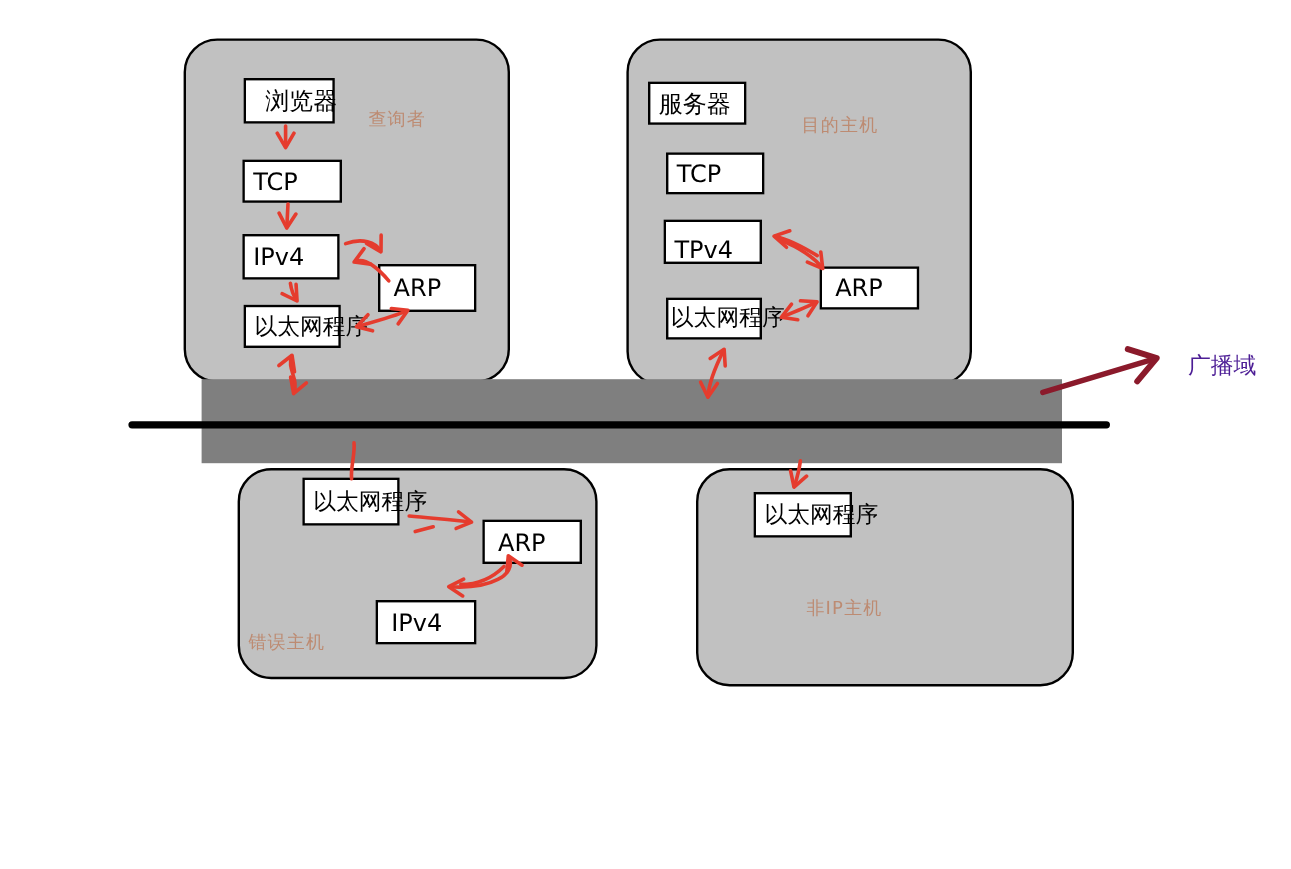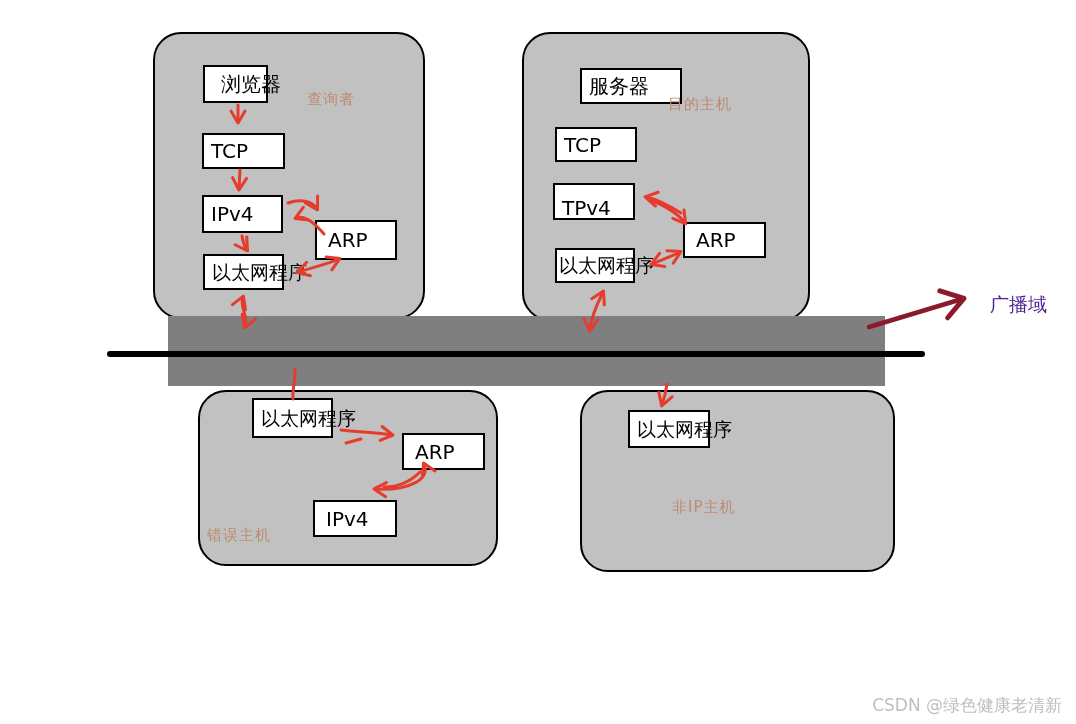--- a/index.html
+++ b/index.html
@@ -40,37 +40,37 @@
 <div id="stage">
 
   <div class="host" style="left:153px;top:32px;width:272px;height:287px;"></div>
   <div class="host" style="left:522px;top:32px;width:288px;height:289px;"></div>
   <div class="host" style="left:198px;top:390px;width:300px;height:176px;"></div>
   <div class="host" style="left:580px;top:390px;width:315px;height:182px;"></div>
 
   <div class="bus"></div>
   <div class="wire"></div>
 
-  <div class="pbox" style="left:203px;top:65px;width:65px;height:38px;padding-left:16px;">
+  <div class="pbox" style="left:203px;top:65px;width:76px;height:38px;padding-left:16px;">
       <span>浏览器</span>
     </div>
   <div class="pbox" style="left:202px;top:133px;width:83px;height:36px;">
       <span>TCP</span>
     </div>
   <div class="pbox" style="left:202px;top:195px;width:81px;height:38px;">
       <span>IPv4</span>
     </div>
   <div class="pbox" style="left:203px;top:254px;width:81px;height:36px;font-size:19px;">
       <span>以太网程序</span>
     </div>
   <div class="pbox" style="left:315px;top:220px;width:82px;height:40px;padding-left:11px;">
       <span>ARP</span>
     </div>
 
-  <div class="pbox" style="left:580px;top:68px;width:102px;height:36px;">
+  <div class="pbox" style="left:540px;top:68px;width:82px;height:36px;">
       <span>服务器</span>
     </div>
   <div class="pbox" style="left:555px;top:127px;width:82px;height:35px;">
       <span>TCP</span>
     </div>
   <div class="pbox" style="left:553px;top:183px;width:82px;height:37px;align-items:flex-end;">
       <span>TPv4</span>
     </div>
   <div class="pbox" style="left:555px;top:248px;width:80px;height:35px;font-size:19px;padding-left:2px;">
       <span>以太网程序</span>
@@ -93,21 +93,20 @@
       <span>以太网程序</span>
     </div>
 
   <div class="hostlabel" style="left:307px;top:90px;">查询者</div>
   <div class="hostlabel" style="left:668px;top:95px;">目的主机</div>
   <div class="hostlabel" style="left:207px;top:486px;margin-top:40px;">错误主机</div>
   <div class="hostlabel" style="left:672px;top:498px;text-align:right;">非IP主机</div>
 
   <div class="broadcast-label">广播域</div>
 
-  <div class="watermark">CSDN @绿色健康老清新</div>
 
   <svg class="overlay" width="1076" height="724" viewBox="0 0 1076 724">
     <defs>
       <marker id="vr" markerUnits="userSpaceOnUse" markerWidth="20" markerHeight="20" refX="13" refY="9" orient="auto-start-reverse">
         <path d="M2,2 L14,9 L2,16" fill="none" stroke="#e53c2e" stroke-width="3" stroke-linecap="round" stroke-linejoin="round"></path>
       </marker>
       <marker id="vm" markerUnits="userSpaceOnUse" markerWidth="36" markerHeight="40" refX="22" refY="17" orient="auto">
         <path d="M3,3 L24,17 L3,31" fill="none" stroke="#8b1a2b" stroke-width="5" stroke-linecap="round" stroke-linejoin="round"></path>
       </marker>
     </defs>

